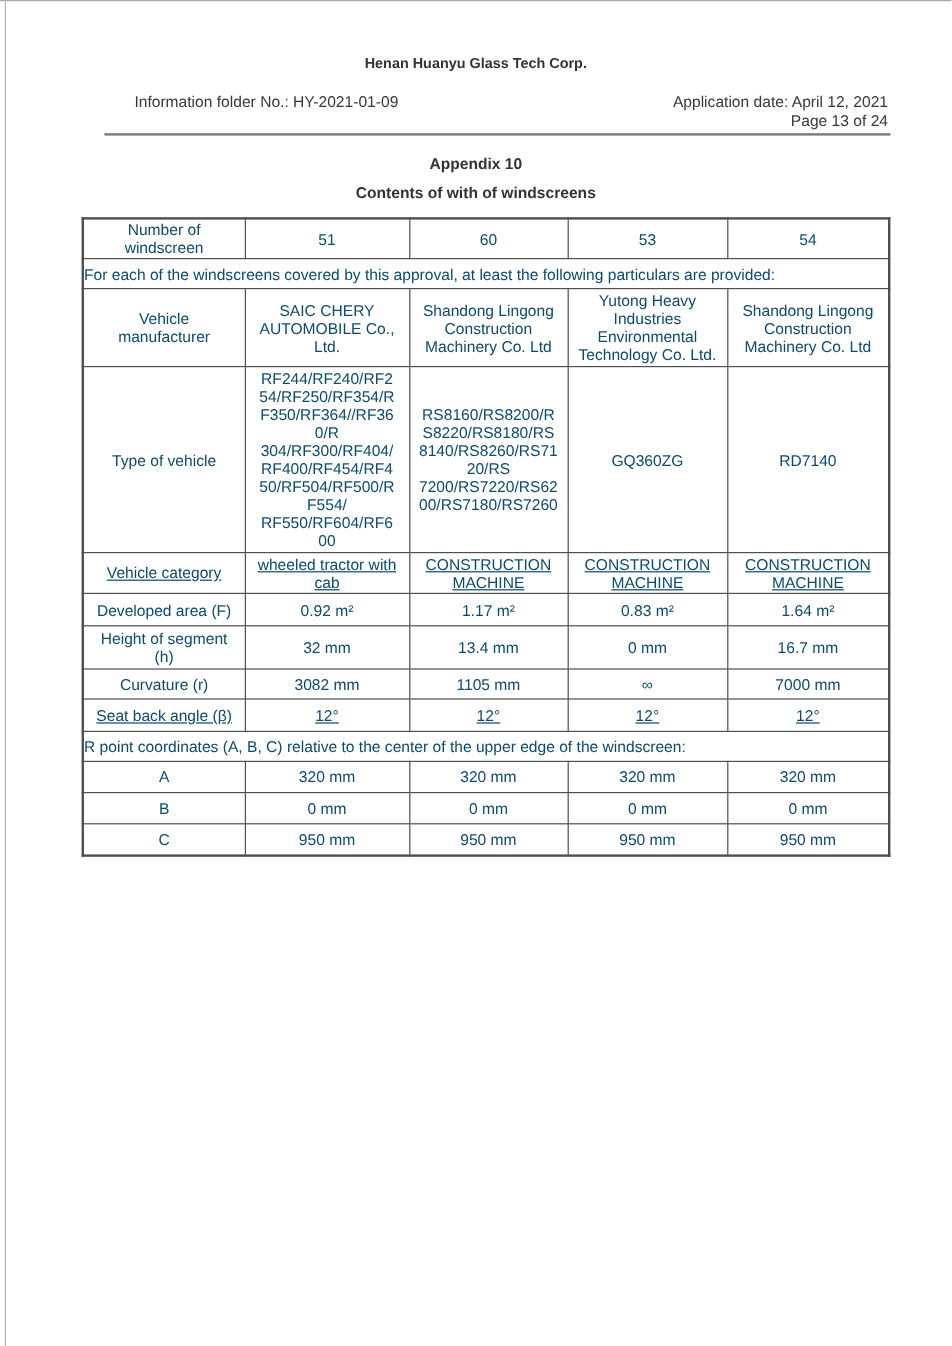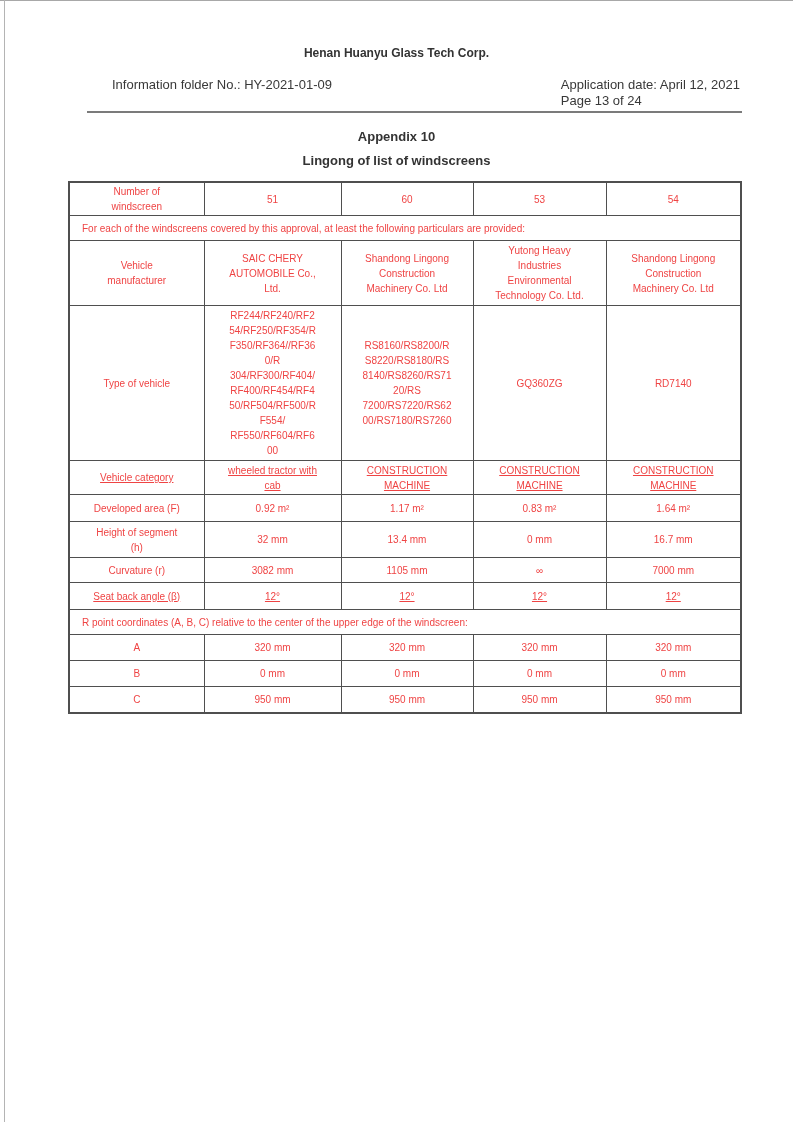--- a/index.html
+++ b/index.html
@@ -31,21 +31,21 @@
     justify-content:space-between;
     align-items:flex-start;
     margin:17px 53px 0 87px;
     font-size:13px;
     line-height:16px;
   }
   .header-info .left{
     padding-left:25px;
   }
   .header-info .right{
-    text-align:left;
+    text-align:right;
   }
   .header-rule{
     height:0;
     border-bottom:2px solid #7b7b7b;
     margin:2px 51px 0 87px;
   }
   .appendix-title{
     margin-top:16px;
     text-align:center;
     font-size:13px;
@@ -57,36 +57,36 @@
     text-align:center;
     font-size:13px;
     font-weight:bold;
     color:#333333;
   }
   table.ws{
     margin:13px 0 16px 68px;
     border-collapse:collapse;
     table-layout:fixed;
     width:672px;
-    font-size:10px;
+    font-size:13px;
     line-height:15px;
-    color:#ef4444;
+    color:#0c4a6e;
     border:2px solid #4f4f4f;
   }
   table.ws td{
     border:1px solid #4f4f4f;
     text-align:center;
     vertical-align:middle;
     padding:1px 3px;
     white-space:pre-line;
     overflow:hidden;
   }
   table.ws td.note-cell{
     text-align:left;
-    padding-left:12px;
+    padding-left:0;
     white-space:normal;
   }
   tr.r-head td{height:30px;}
   tr.r-note td{height:22px;}
   tr.r-manu td{height:62px;}
   tr.r-type td{height:152px;}
   tr.r-cat td{height:31px;text-decoration:underline;}
   tr.r-dev td{height:24px;}
   tr.r-hseg td{height:33px;}
   tr.r-curv td{height:22px;}
@@ -107,21 +107,21 @@
   <div class="left">Information folder No.: HY-2021-01-09</div>
   <div class="right">
     <div>Application date: April 12, 2021</div>
     <div>Page 13 of 24</div>
   </div>
 </div>
 
 <div class="header-rule"></div>
 
 <div class="appendix-title">Appendix 10</div>
-<div class="contents-title">Lingong of list of windscreens</div>
+<div class="contents-title">Contents of with of windscreens</div>
 
 <table class="ws">
   <colgroup>
     <col style="width:135px">
       <col style="width:137px">
       <col style="width:132px">
       <col style="width:133px">
       <col style="width:135px">
   </colgroup>
   <tbody>

